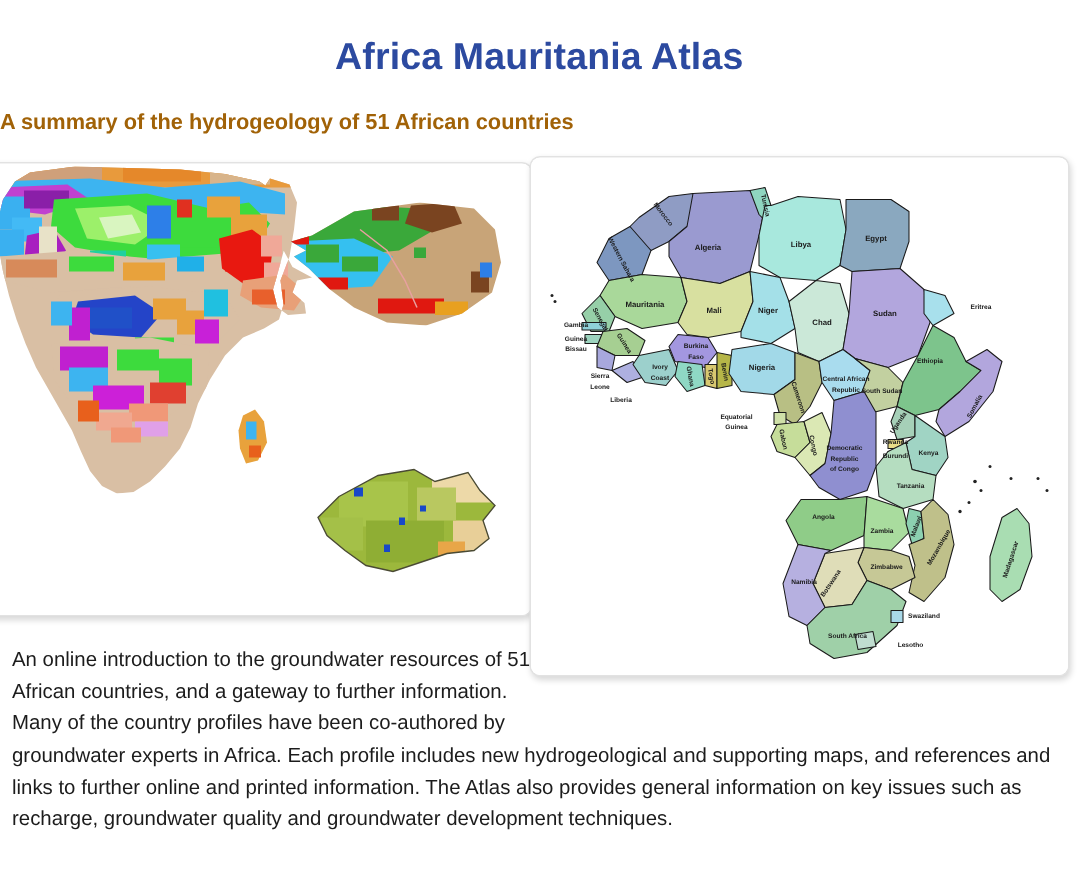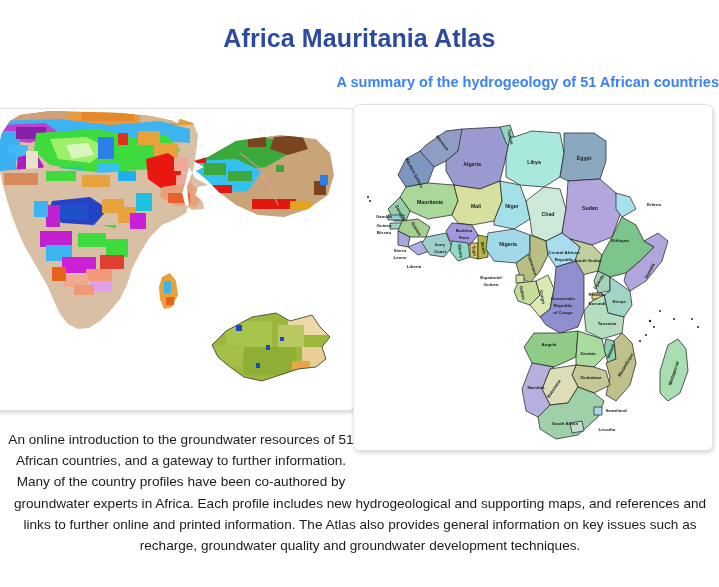--- a/index.html
+++ b/index.html
@@ -26,24 +26,24 @@
     font-size: 25px;
     font-weight: bold;
     color: #2c4aa0;
     letter-spacing: 0.1px;
   }
   .page-subtitle {
     position: absolute;
     top: 74px;
     left: 0;
     width: 719px;
-    text-align: right;
+    text-align: left;
     font-size: 14.5px;
     font-weight: bold;
-    color: #3b82f6;
+    color: #a16207;
   }
 
   
   .card {
     position: absolute;
     background: #ffffff;
     border: 1px solid #e2e2e2;
     border-radius: 7px;
     box-shadow: 1px 2px 4px rgba(0,0,0,0.16);
     overflow: hidden;
@@ -74,21 +74,21 @@
     width: 704px;
     font-size: 13.6px;
     line-height: 21.2px;
     color: #1c1c1c;
   }
   .body-copy .float-block {
     float: right;
     width: 358px;
     height: 44px;
   }
-  .body-copy p { margin: 0; text-align: center; }
+  .body-copy p { margin: 0; }
 
   
   .mlabel {
     font-family: "Liberation Sans", sans-serif;
     font-size: 5.2px;
     font-weight: bold;
     fill: #1a1a1a;
     text-anchor: middle;
     dominant-baseline: middle;
   }

